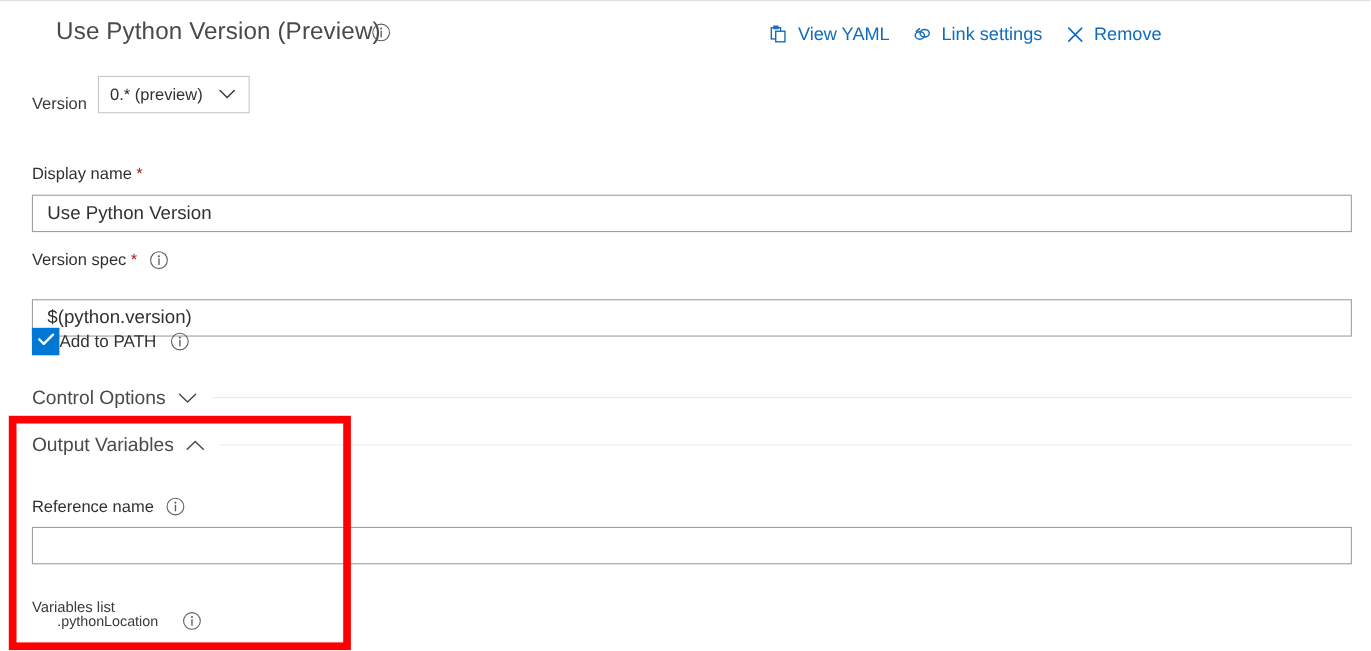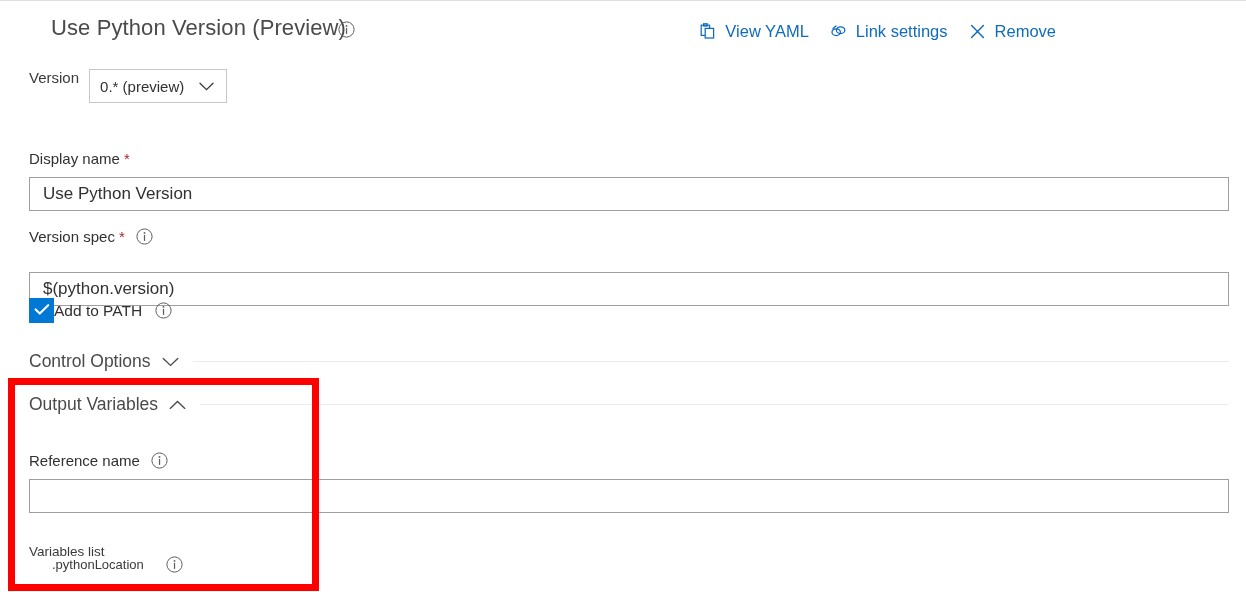--- a/index.html
+++ b/index.html
@@ -76,21 +76,21 @@
     display: flex;
     align-items: center;
     justify-content: center;
   }
 
   
   .version-row {
     position: absolute;
     left: 29px; top: 68px;
     display: flex;
-    align-items: flex-start;
+    align-items: flex-end;
   }
   .version-label {
     font-size: 15px;
     color: #3b3a39;
     margin-right: 10px;
   }
   .version-select {
     position: relative;
     width: 138px;
     height: 34px;

